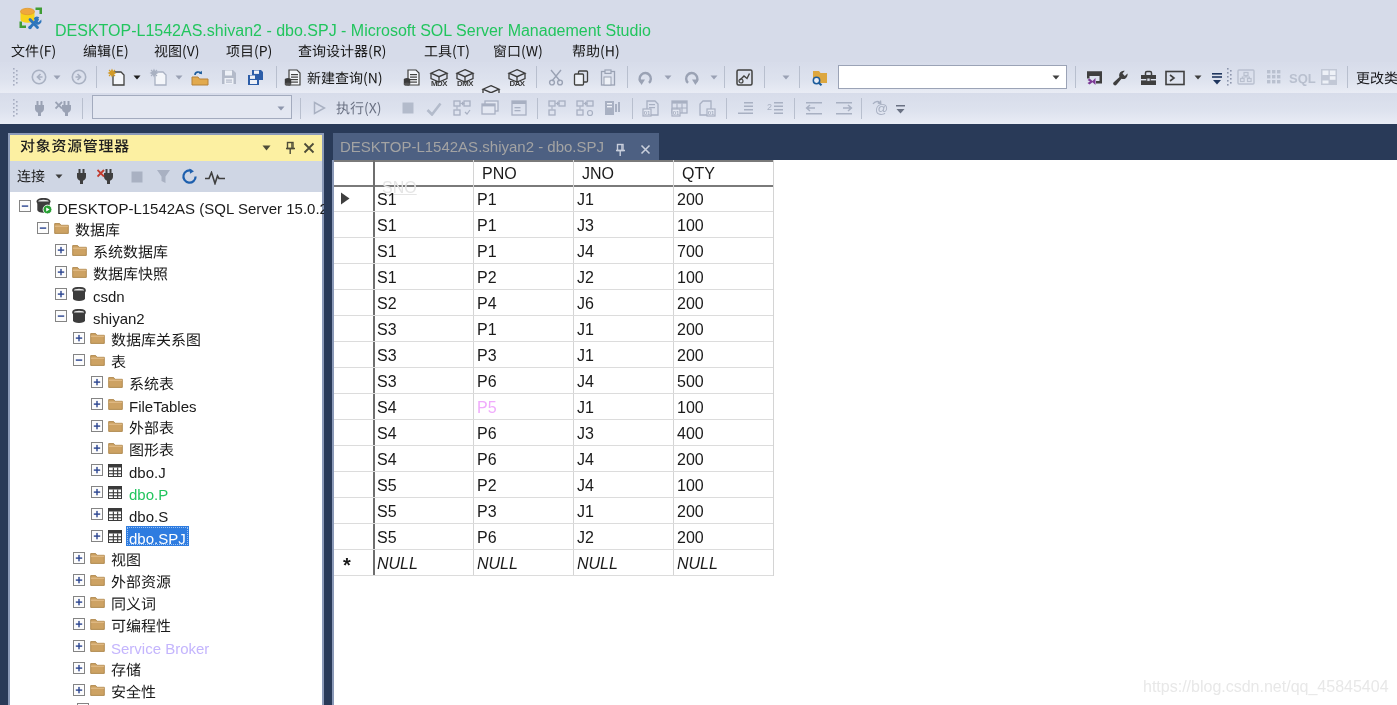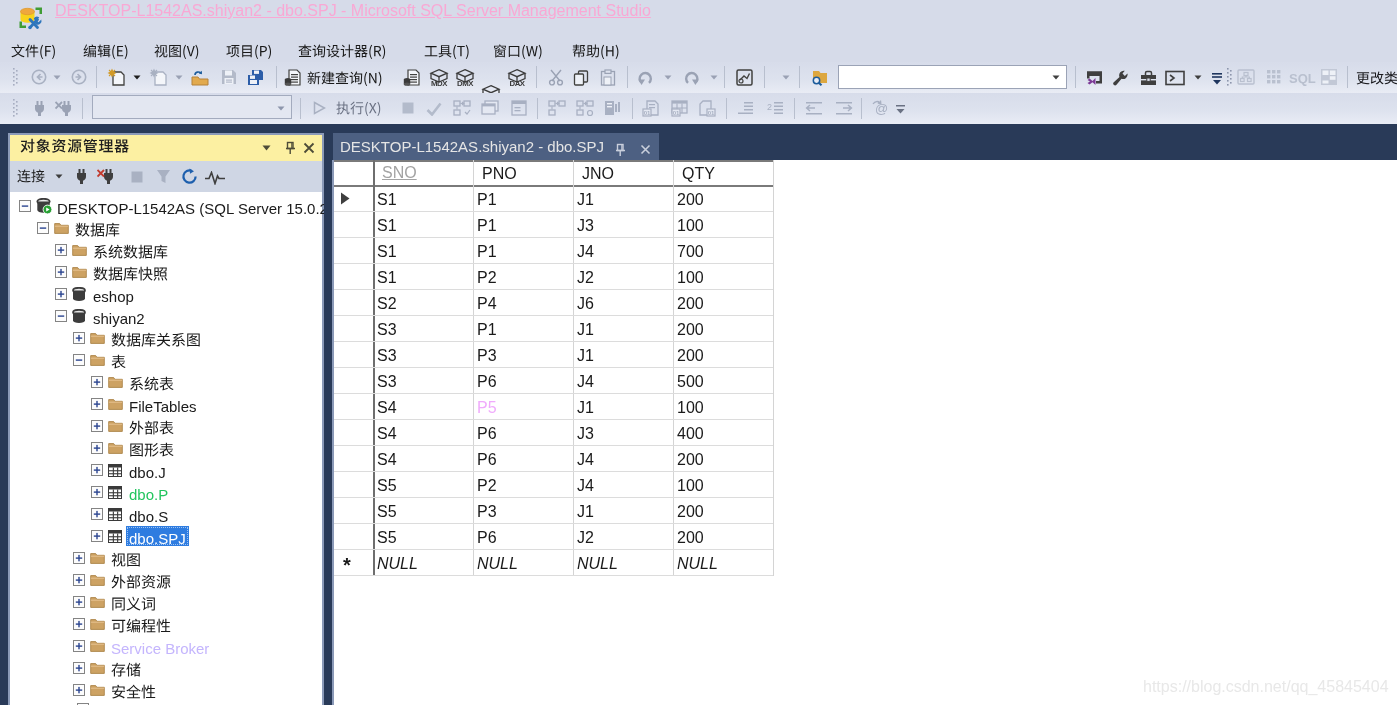--- a/index.html
+++ b/index.html
@@ -12,21 +12,21 @@
       <ellipse cx="11.5" cy="6.5" rx="7" ry="3.2" fill="#efa73e"></ellipse>
       <ellipse cx="11.5" cy="6.5" rx="7" ry="3.2" fill="none" stroke="#e09b2d" stroke-width="0.8"></ellipse>
       <g stroke="#2e76bc" stroke-width="2.8" stroke-linecap="round">
         <path d="M14 14.5 L21.5 22.5"></path>
         <path d="M21.5 14.5 L14 22.5"></path>
       </g>
       <path d="M20 11 a4 4 0 0 1 5.5 -0.8 l-2.8 2.8 2 2 2.8-2.8 a4 4 0 0 1 -5.1 5.1" fill="#2e76bc" transform="translate(-2.2,2.2)"></path>
       <circle cx="14" cy="22.5" r="1.7" fill="#2e76bc"></circle>
     </svg>
   </div>
-<div style="position:absolute;left:55px;top:2px;font:16px 'Liberation Sans',sans-serif;color:#f9a8d4;white-space:pre;text-decoration:underline;">DESKTOP-L1542AS.shiyan2 - dbo.SPJ - Microsoft SQL Server Management Studio</div>
+<div style="position:absolute;left:55px;top:22px;font:16px 'Liberation Sans',sans-serif;color:#22c55e;white-space:pre;">DESKTOP-L1542AS.shiyan2 - dbo.SPJ - Microsoft SQL Server Management Studio</div>
 <div style="position:absolute;left:0px;top:36px;width:1397px;height:26px;background:#d6dbe9"></div>
 <div style="position:absolute;left:11px;top:40px;line-height:0">
     <svg width="45.2" height="20.3" viewBox="0 -1160 3228 1448" xmlns="http://www.w3.org/2000/svg" style="display:block">
       <g fill="#1a1a1a" transform="scale(1,-1)">
         <path transform="translate(0,0)" d="M725 630 802 607Q739 426 640 294Q541 162 403 72Q265 -19 83 -78Q79 -69 71 -55Q63 -42 53 -29Q44 -15 36 -7Q215 45 348 128Q482 212 575 335Q668 459 725 630ZM270 626Q327 471 424 345Q521 219 657 129Q793 40 967 -4Q959 -12 949 -24Q939 -37 930 -50Q922 -62 915 -73Q736 -24 599 71Q462 165 363 300Q265 435 201 603ZM50 664H954V590H50ZM423 823 501 847Q524 811 547 768Q569 724 580 693L497 666Q488 697 467 742Q446 786 423 823Z"></path>
         <path transform="translate(1000,0)" d="M604 828H679V-80H604ZM432 790 504 775Q490 706 471 638Q451 571 427 513Q402 455 373 409Q366 415 354 422Q343 429 330 436Q318 443 309 447Q338 488 362 544Q385 599 403 662Q421 725 432 790ZM441 635H909V562H423ZM317 341H953V267H317ZM268 836 339 815Q307 730 266 648Q224 565 176 493Q127 420 75 363Q71 372 64 386Q56 400 47 414Q39 429 32 437Q79 486 123 550Q166 614 204 688Q241 761 268 836ZM167 579 238 650 239 649V-78H167Z"></path>
         <path transform="translate(2000,0)" d="M239 -196Q170 -84 131 40Q92 163 92 311Q92 458 131 582Q170 706 239 818L295 792Q231 685 199 562Q168 438 168 311Q168 183 199 60Q231 -64 295 -171Z"></path>
         <path transform="translate(2338,0)" d="M101 0V733H523V655H193V407H473V329H193V0Z"></path>
         <path transform="translate(2890,0)" d="M99 -196 42 -171Q107 -64 139 60Q171 183 171 311Q171 438 139 562Q107 685 42 792L99 818Q169 706 208 582Q246 458 246 311Q246 163 208 40Q169 -84 99 -196Z"></path>
       </g>
@@ -801,21 +801,21 @@
         <rect x="2.8" y="5.4" width="6.4" height="1.4" fill="#2b4590"></rect>
         <rect x="5.3" y="2.9" width="1.4" height="6.4" fill="#2b4590"></rect>
       </svg>
     </div>
 <div style="position:absolute;left:62px;top:95px;line-height:0">
       <svg width="15" height="15" viewBox="0 0 15 15" xmlns="http://www.w3.org/2000/svg" style="display:block">
         <ellipse cx="7" cy="3.4" rx="6" ry="2.6" fill="#e8e8e8" stroke="#3c3c3c" stroke-width="1.7"></ellipse>
         <path d="M1 3.4 V11.5 A6 2.6 0 0 0 13 11.5 V3.4" fill="#3c3c3c"></path>
       </svg>
     </div>
-<div style="position:absolute;left:83px;top:95.5px;font:15px 'Liberation Sans',sans-serif;color:#1a1a1a;white-space:pre">eshop</div>
+<div style="position:absolute;left:83px;top:95.5px;font:15px 'Liberation Sans',sans-serif;color:#1a1a1a;white-space:pre">csdn</div>
 <div style="position:absolute;left:45px;top:118px;line-height:0">
       <svg width="12" height="12" viewBox="0 0 12 12" xmlns="http://www.w3.org/2000/svg" style="display:block">
         <rect x="0.5" y="0.5" width="11" height="11" fill="#fcfcfc" stroke="#848484" stroke-width="1"></rect>
         <rect x="2.8" y="5.4" width="6.4" height="1.4" fill="#2b4590"></rect>
       </svg>
     </div>
 <div style="position:absolute;left:62px;top:117px;line-height:0">
       <svg width="15" height="15" viewBox="0 0 15 15" xmlns="http://www.w3.org/2000/svg" style="display:block">
         <ellipse cx="7" cy="3.4" rx="6" ry="2.6" fill="#e8e8e8" stroke="#3c3c3c" stroke-width="1.7"></ellipse>
         <path d="M1 3.4 V11.5 A6 2.6 0 0 0 13 11.5 V3.4" fill="#3c3c3c"></path>
@@ -1167,21 +1167,21 @@
     </div>
 <div style="position:absolute;left:67px;top:511px;line-height:0">
       <svg width="12" height="12" viewBox="0 0 12 12" xmlns="http://www.w3.org/2000/svg" style="display:block">
         <rect x="0.5" y="0.5" width="11" height="11" fill="#fcfcfc" stroke="#848484" stroke-width="1"></rect>
         <rect x="2.8" y="5.4" width="6.4" height="1.4" fill="#2b4590"></rect>
         <rect x="5.3" y="2.9" width="1.4" height="6.4" fill="#2b4590"></rect>
       </svg>
     </div>
 </div>
 <div style="position:absolute;left:333px;top:133px;width:326px;height:27px;background:#4d6082"></div>
-<div style="position:absolute;left:340px;top:138px;font:15px 'Liberation Sans',sans-serif;color:#e5e5e5;white-space:pre;">DESKTOP-L1542AS.shiyan2 - dbo.SPJ</div>
+<div style="position:absolute;left:340px;top:138px;font:15px 'Liberation Sans',sans-serif;color:#a3a3a3;white-space:pre;">DESKTOP-L1542AS.shiyan2 - dbo.SPJ</div>
 <div style="position:absolute;left:613px;top:143px;line-height:0">
     <svg width="13" height="14" viewBox="0 0 13 14" xmlns="http://www.w3.org/2000/svg" style="display:block">
       <g stroke="#c9cfdc" fill="none" stroke-width="1.4">
         <rect x="4.5" y="1.5" width="5.5" height="6"></rect>
         <path d="M3 7.5 H12 M7.2 8 V13"></path>
         <path d="M8.8 1.5 V7.5" stroke-width="1.1"></path>
       </g>
     </svg>
   </div>
 <div style="position:absolute;left:640px;top:144px;line-height:0">
@@ -1220,21 +1220,21 @@
 <div style="position:absolute;left:334px;top:341px;width:439px;height:1px;background:#dcdcdc"></div>
 <div style="position:absolute;left:334px;top:367px;width:439px;height:1px;background:#dcdcdc"></div>
 <div style="position:absolute;left:334px;top:393px;width:439px;height:1px;background:#dcdcdc"></div>
 <div style="position:absolute;left:334px;top:419px;width:439px;height:1px;background:#dcdcdc"></div>
 <div style="position:absolute;left:334px;top:445px;width:439px;height:1px;background:#dcdcdc"></div>
 <div style="position:absolute;left:334px;top:471px;width:439px;height:1px;background:#dcdcdc"></div>
 <div style="position:absolute;left:334px;top:497px;width:439px;height:1px;background:#dcdcdc"></div>
 <div style="position:absolute;left:334px;top:523px;width:439px;height:1px;background:#dcdcdc"></div>
 <div style="position:absolute;left:334px;top:549px;width:439px;height:1px;background:#dcdcdc"></div>
 <div style="position:absolute;left:334px;top:575px;width:439px;height:1px;background:#dcdcdc"></div>
-<div style="position:absolute;left:382px;top:164px;font:16px 'Liberation Sans',sans-serif;color:#a3a3a3;white-space:pre;text-decoration:underline;">SNO</div>
+<div style="position:absolute;left:382px;top:179px;font:16px 'Liberation Sans',sans-serif;color:#e5e5e5;white-space:pre;text-decoration:underline;">SNO</div>
 <div style="position:absolute;left:482px;top:164.5px;font:16px 'Liberation Sans',sans-serif;color:#1a1a1a;white-space:pre;">PNO</div>
 <div style="position:absolute;left:582px;top:164.5px;font:16px 'Liberation Sans',sans-serif;color:#1a1a1a;white-space:pre;">JNO</div>
 <div style="position:absolute;left:682px;top:164.5px;font:16px 'Liberation Sans',sans-serif;color:#1a1a1a;white-space:pre;">QTY</div>
 <div style="position:absolute;left:377px;top:191px;font:16px 'Liberation Sans',sans-serif;color:#1a1a1a;white-space:pre;">S1</div>
 <div style="position:absolute;left:477px;top:191px;font:16px 'Liberation Sans',sans-serif;color:#1a1a1a;white-space:pre;">P1</div>
 <div style="position:absolute;left:577px;top:191px;font:16px 'Liberation Sans',sans-serif;color:#1a1a1a;white-space:pre;">J1</div>
 <div style="position:absolute;left:677px;top:191px;font:16px 'Liberation Sans',sans-serif;color:#1a1a1a;white-space:pre;">200</div>
 <div style="position:absolute;left:377px;top:217px;font:16px 'Liberation Sans',sans-serif;color:#1a1a1a;white-space:pre;">S1</div>
 <div style="position:absolute;left:477px;top:217px;font:16px 'Liberation Sans',sans-serif;color:#1a1a1a;white-space:pre;">P1</div>
 <div style="position:absolute;left:577px;top:217px;font:16px 'Liberation Sans',sans-serif;color:#1a1a1a;white-space:pre;">J3</div>

